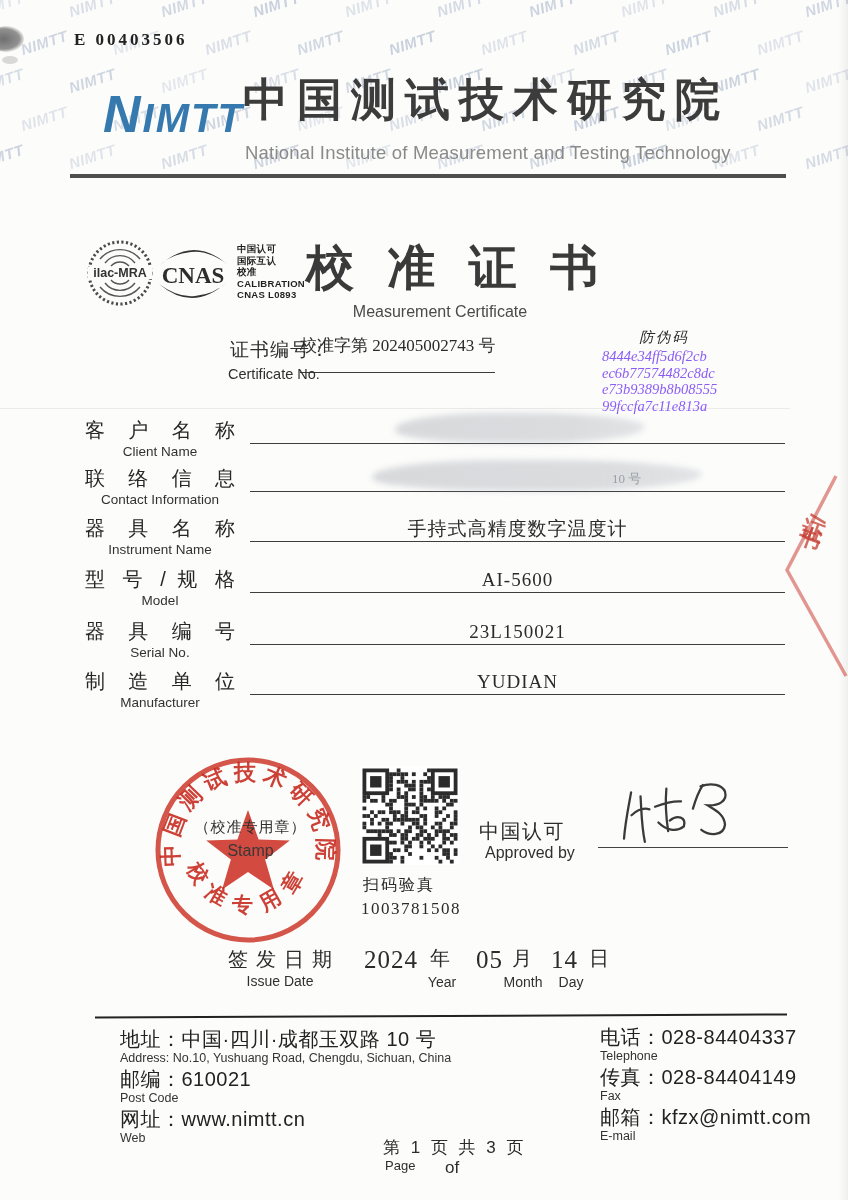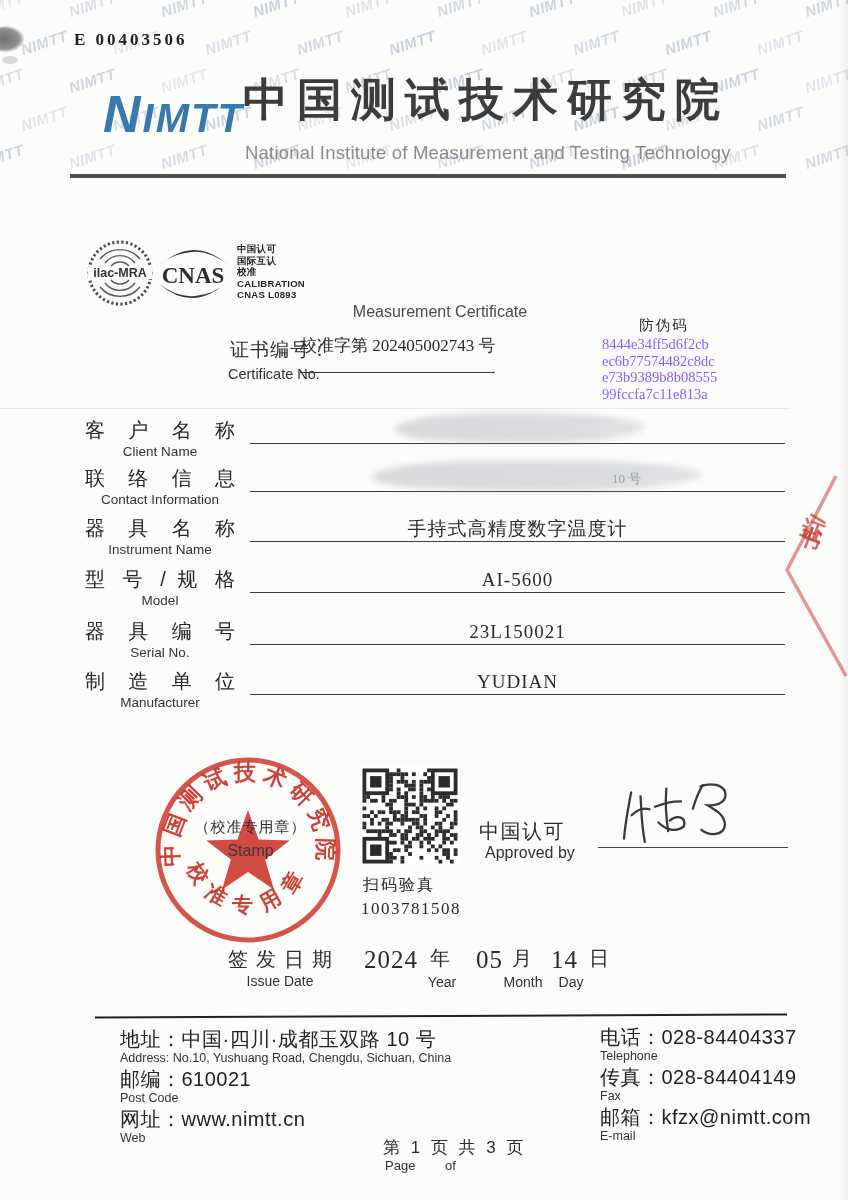--- a/index.html
+++ b/index.html
@@ -30,21 +30,21 @@
   .ilac{left:86px;top:239px;}
   .cnas{left:153px;top:243px;}
   .cnas-txt{left:237px;top:243px;width:90px;font-size:9.5px;font-weight:700;line-height:11.5px;color:#1f1f1f;letter-spacing:.3px;}
   .cal-title{left:306px;top:236px;font-size:48px;font-weight:700;color:#3a3a3a;letter-spacing:10px;white-space:nowrap;}
   .cal-sub{left:320px;top:303px;width:240px;text-align:center;font-size:16px;color:#4a4a4a;}
   
   .certno-label{left:230px;top:337px;font-size:19px;letter-spacing:1px;}
   .certno-value{left:300px;top:334px;width:195px;text-align:center;font-size:17px;border-bottom:1.4px solid #3c3c3c;padding-bottom:15px;white-space:nowrap;}
   .certno-en{left:228px;top:366px;font-size:14.5px;color:#2f2f2f;}
   
-  .afk{left:602px;top:316px;width:124px;}
+  .afk{left:602px;top:328px;width:124px;font-style:italic;}
   .afk .lbl{text-align:center;font-size:14.5px;letter-spacing:2px;margin-bottom:1px;}
   .afk .code{font-family:"Liberation Serif",serif;font-size:14.5px;line-height:16.5px;color:#8b5cf6;white-space:nowrap;}
   
   .frow{position:absolute;left:0;width:724px;height:62px;}
   .flabel-cn{position:absolute;left:85px;top:0;width:150px;font-size:20px;color:#262626;text-align:justify;text-align-last:justify;white-space:normal;}
   .flabel-en{position:absolute;left:68px;top:27px;width:184px;text-align:center;font-size:13.5px;color:#323232;}
   .fline{position:absolute;left:250px;top:-1px;width:535px;height:27px;border-bottom:1.2px solid #3e3e3e;text-align:center;}
   .fvalue{font-family:"Liberation Serif",serif;font-size:19px;line-height:30px;letter-spacing:1px;}
   .smudge{position:absolute;border-radius:45% 55% 50% 50%/60% 50% 60% 45%;
     background:linear-gradient(100deg, rgba(120,125,135,.28), rgba(160,165,175,.38) 35%, rgba(120,128,140,.26) 70%, rgba(170,175,185,.32));
@@ -76,21 +76,21 @@
   
   .ftr-rule{left:95px;top:1015px;width:692px;height:2px;background:#222;transform:rotate(-.25deg);}
   .fcol{position:absolute;top:1028px;}
   .fcol.left{left:120px;}
   .fcol.right{left:600px;top:1026px;}
   .f-cn{font-size:20px;line-height:22px;letter-spacing:.5px;color:#222;}
   .f-en{font-size:12.5px;line-height:16px;color:#333;margin-bottom:2px;}
   
   .pg-cn{left:383px;top:1136px;font-size:17px;letter-spacing:3px;}
   .pg-page{left:385px;top:1158px;font-size:13px;color:#2e2e2e;}
-  .pg-of{left:445px;top:1158px;font-size:13px;color:#2e2e2e;}
+  .pg-of{left:445px;top:1158px;font-size:17px;color:#2e2e2e;}
 </style>
 </head>
 <body>
 
 <div class="page">
 
   <div id="wm">
       <span style="left: -24px; top: -4px; opacity: 0.22;">NIMTT</span>
       <span style="left: 68px; top: -4px; opacity: 0.3;">NIMTT</span>
       <span style="left: 160px; top: -4px; opacity: 0.38;">NIMTT</span>
@@ -174,20 +174,21 @@
     </svg>
   </div>
   <div class="abs cnas-txt">
     <div>中国认可</div>
     <div>国际互认</div>
     <div>校准</div>
     <div>CALIBRATION</div>
     <div>CNAS L0893</div>
   </div>
 
+  <div class="abs cal-title">校 准 证 书</div>
   <div class="abs cal-sub">Measurement Certificate</div>
 
   <div class="abs certno-label">证书编号：</div>
   <div class="abs certno-value serif">校准字第 202405002743 号</div>
   <div class="abs certno-en">Certificate No.</div>
 
   <div class="abs afk">
     <div class="lbl">防伪码</div>
     <div class="code">8444e34ff5d6f2cb</div>
     <div class="code">ec6b77574482c8dc</div>

